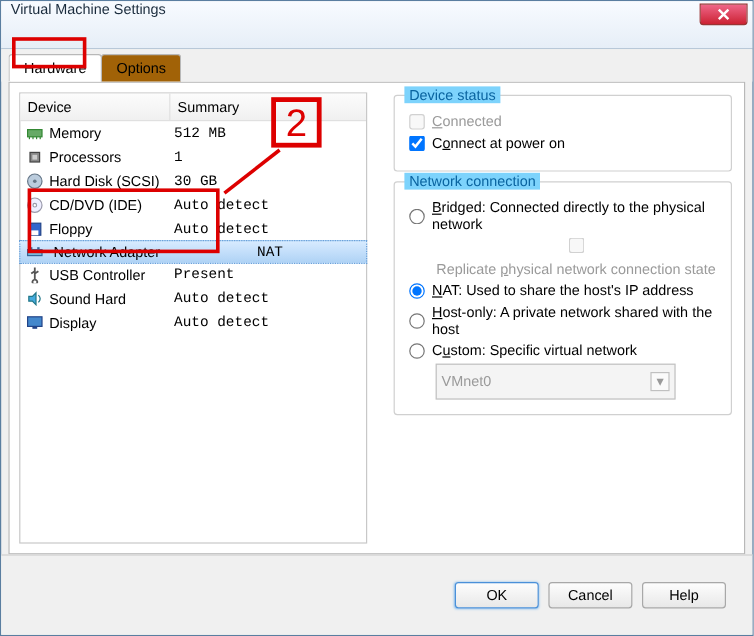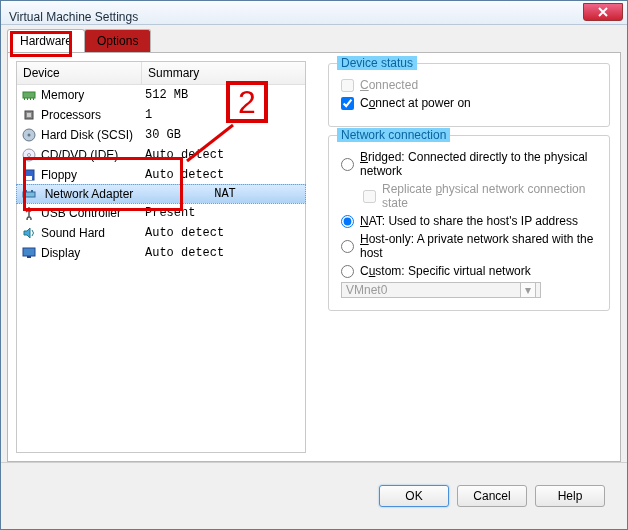--- a/index.html
+++ b/index.html
@@ -1,45 +1,45 @@
 <!DOCTYPE html>
 <html><head>
 <meta charset="utf-8">
 <style>
   * { box-sizing: border-box; font-family: "Segoe UI", Tahoma, sans-serif; font-size: 12px; }
   body { margin: 0; background: #fff; }
   .window { width: 628px; height: 530px; border: 1px solid #5a7ea0; display: flex; flex-direction: column; background: #f0f0f0; position: relative; }
-  .titlebar { height: 24px; background: linear-gradient(to bottom, #f8fbff, #e6eef7); display: flex; align-items: flex-end; border-bottom: 1px solid #b8c8d8; position: relative; }
+  .titlebar { height: 40px; background: linear-gradient(to bottom, #f8fbff, #e6eef7); display: flex; align-items: flex-start; border-bottom: 1px solid #b8c8d8; position: relative; }
   .titlebar-text { padding-left: 8px; color: #1a2b3c; }
   .close-btn { position: absolute; right: 4px; top: 2px; width: 40px; height: 18px; background: linear-gradient(to bottom, #e68, #c23); border: 1px solid #933; border-radius: 0 0 3px 3px; display: flex; align-items: center; justify-content: center; color: #fff; font-weight: bold; cursor: pointer; }
   .tab-strip { display: flex; padding: 4px 6px 0 6px; background: #f0f0f0; position: relative; }
   .tab { padding: 4px 12px; background: #fff; border: 1px solid #b8b8b8; border-bottom: none; border-radius: 3px 3px 0 0; margin-right: -1px; cursor: pointer; position: relative; z-index: 1; }
-  .tab.inactive { background: #b91c1c; z-index: 0; }
+  .tab.inactive { background: #a16207; z-index: 0; }
   .content { flex: 1; display: flex; margin: 0 6px; background: #fff; border: 1px solid #b8b8b8; padding: 8px; gap: 20px; }
   .left-pane { flex: 0 0 290px; display: flex; flex-direction: column; }
   .device-list { flex: 1; border: 1px solid #c8c8c8; background: #fff; }
   .device-header { display: flex; border-bottom: 1px solid #e0e0e0; background: linear-gradient(to bottom,#fcfcfc,#f0f0f0); }
   .col-dev { width: 125px; padding: 4px 6px; border-right: 1px solid #e0e0e0; }
   .col-sum { flex: 1; padding: 4px 6px; }
   .device-row { display: flex; align-items: center; height: 20px; cursor: pointer; }
   .device-row.selected { background: linear-gradient(to bottom,#d8ebff,#aed2f5); border: 1px dotted #6aa0d8; margin: -1px; text-align: center; }
   .dev-icon { width: 16px; height: 14px; margin: 0 4px; display: flex; align-items: center; justify-content: center; }
   .dev-name { width: 100px; padding-right: 4px; white-space: nowrap; overflow: hidden; }
   .dev-sum { flex: 1; padding-left: 4px; white-space: nowrap; font-family: Liberation Mono, monospace; }
   .left-buttons { display: flex; justify-content: flex-end; gap: 6px; padding: 8px 2px 2px 2px; }
   .right-pane { flex: 1; display: flex; flex-direction: column; gap: 8px; padding: 2px; }
   .group { border: 1px solid #d0d0d0; border-radius: 3px; padding: 10px 12px 12px 12px; position: relative; }
   .group-title { position: absolute; top: -8px; left: 8px; background: #7dd3fc; padding: 0 4px; color: #0a64a0; }
   .check-row, .radio-row { display: flex; align-items: center; gap: 6px; margin: 4px 0; }
-  .sub-row { margin-left: 22px; font-size: 12px; }
+  .sub-row { margin-left: 22px; font-size: 12px; flex-direction: column; }
   .disabled { color: #9a9a9a; }
   .btn { min-width: 70px; height: 22px; background: linear-gradient(to bottom,#fdfdfd,#e8e8e8); border: 1px solid #a8a8a8; border-radius: 3px; cursor: pointer; padding: 0 10px; }
   .btn.default { border: 1px solid #4a90d9; box-shadow: 0 0 2px #7ab8ef; }
   .footer { display: flex; justify-content: flex-end; gap: 8px; padding: 22px; border-top: 1px solid #d0d0d0; background: #f0f0f0; }
-  .select-box { width: 200px; height: 16px; border: 1px solid #c0c0c0; background: #f4f4f4; display: flex; align-items: center; justify-content: space-between; padding: 0 4px; margin-top: 4px; }
+  .select-box { width: 200px; height: 30px; border: 1px solid #c0c0c0; background: #f4f4f4; display: flex; align-items: center; justify-content: space-between; padding: 0 4px; margin-left: 22px; margin-top: 4px; }
   .select-box .chev { border: 1px solid #c0c0c0; width: 16px; height: 16px; display: flex; align-items: center; justify-content: center; background: #fafafa; }
   u { text-decoration: underline; }
   
   .callout1 { position: absolute; left: 9px; top: 30px; width: 62px; height: 26px; border: 3px solid #d00; pointer-events: none; z-index: 50; }
   .callout2-box { position: absolute; left: 22px; top: 156px; width: 160px; height: 54px; border: 3px solid #d00; pointer-events: none; z-index: 50; }
   .callout2-num { position: absolute; left: 225px; top: 80px; width: 42px; height: 42px; border: 4px solid #d00; color: #d00; font-size: 32px; font-weight: 400; display: flex; align-items: center; justify-content: center; z-index: 51; background: rgba(255,255,255,0); pointer-events: none; }
   .callout2-line { position: absolute; left: 184px; top: 122px; width: 50px; height: 40px; z-index: 49; pointer-events: none; }
   input[type=checkbox], input[type=radio] { margin: 0; }
   .dev-icon svg { width: 14px; height: 14px; }
 </style>

